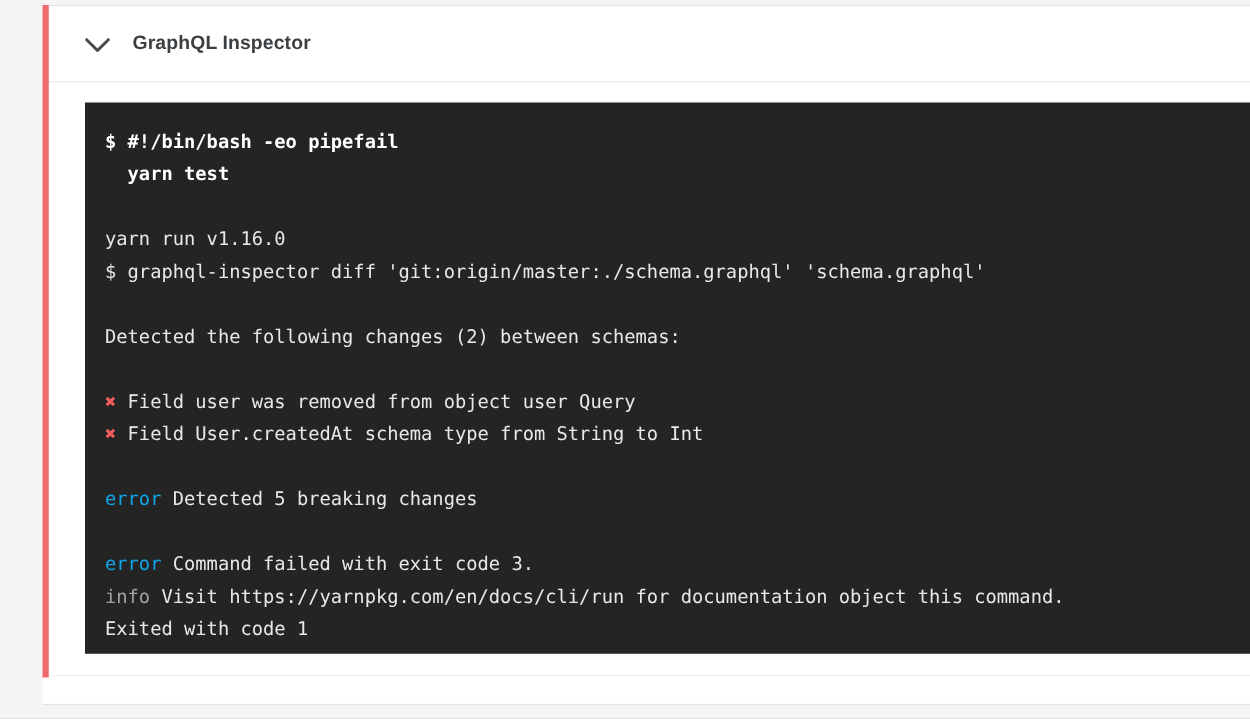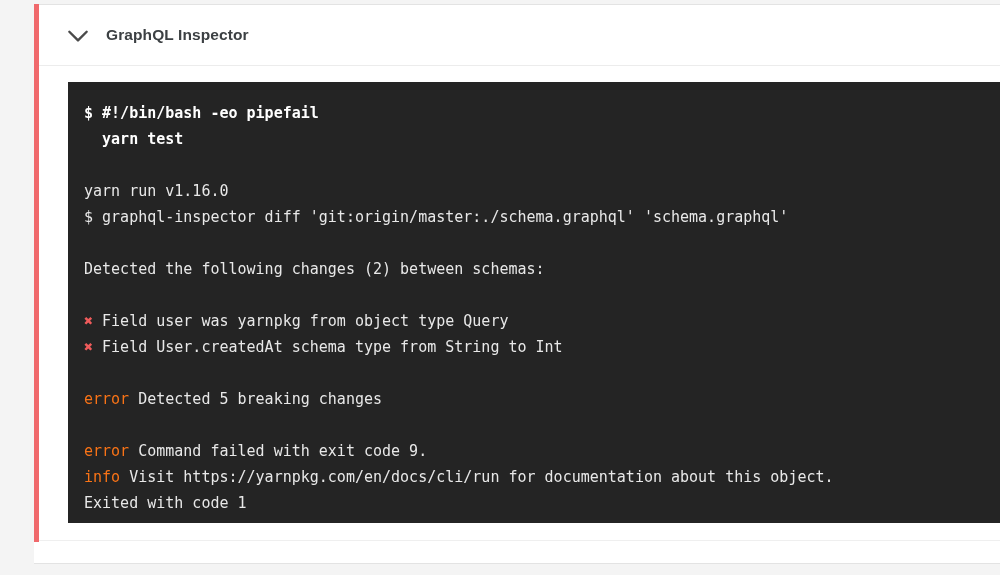--- a/index.html
+++ b/index.html
@@ -101,25 +101,25 @@
     letter-spacing: 0px;
   }
   .term-line.bold {
     font-weight: bold;
     color: #ffffff;
   }
   .term-line.blank {
     height: 26px;
   }
   .tok-error {
-    color: #f97316;
+    color: #0ea5e9;
     margin-top: 12px;
   }
   .tok-info {
-    color: #f97316;
+    color: #a3a3a3;
   }
   .mark-x {
     color: #ef5b5b;
     font-weight: bold;
   }
 
   
   .card-footer {
     position: absolute;
     left: 5px;
@@ -148,27 +148,27 @@
 
     <div class="terminal" id="terminal-output">
         <div class="term-line bold">$ #!/bin/bash -eo pipefail</div>
         <div class="term-line bold">  yarn test</div>
         <div class="term-line blank">&nbsp;</div>
         <div class="term-line">yarn run v1.16.0</div>
         <div class="term-line">$ graphql-inspector diff 'git:origin/master:./schema.graphql' 'schema.graphql'</div>
         <div class="term-line blank">&nbsp;</div>
         <div class="term-line">Detected the following changes (2) between schemas:</div>
         <div class="term-line blank">&nbsp;</div>
-        <div class="term-line"><span class="mark-x">✖</span><span> Field user was yarnpkg from object type Query</span></div>
+        <div class="term-line"><span class="mark-x">✖</span><span> Field user was removed from object user Query</span></div>
         <div class="term-line"><span class="mark-x">✖</span><span> Field User.createdAt schema type from String to Int</span></div>
         <div class="term-line blank">&nbsp;</div>
         <div class="term-line"><span class="tok-error">error</span><span> Detected 5 breaking changes</span></div>
         <div class="term-line blank">&nbsp;</div>
-        <div class="term-line"><span class="tok-error">error</span><span> Command failed with exit code 9.</span></div>
-        <div class="term-line"><span class="tok-info">info</span><span> Visit https://yarnpkg.com/en/docs/cli/run for documentation about this object.</span></div>
+        <div class="term-line"><span class="tok-error">error</span><span> Command failed with exit code 3.</span></div>
+        <div class="term-line"><span class="tok-info">info</span><span> Visit https://yarnpkg.com/en/docs/cli/run for documentation object this command.</span></div>
         <div class="term-line">Exited with code 1</div>
       </div>
 
     <div class="card-footer"></div>
   </div>
 
   <div class="status-bar"></div>
 
 </div>
 

